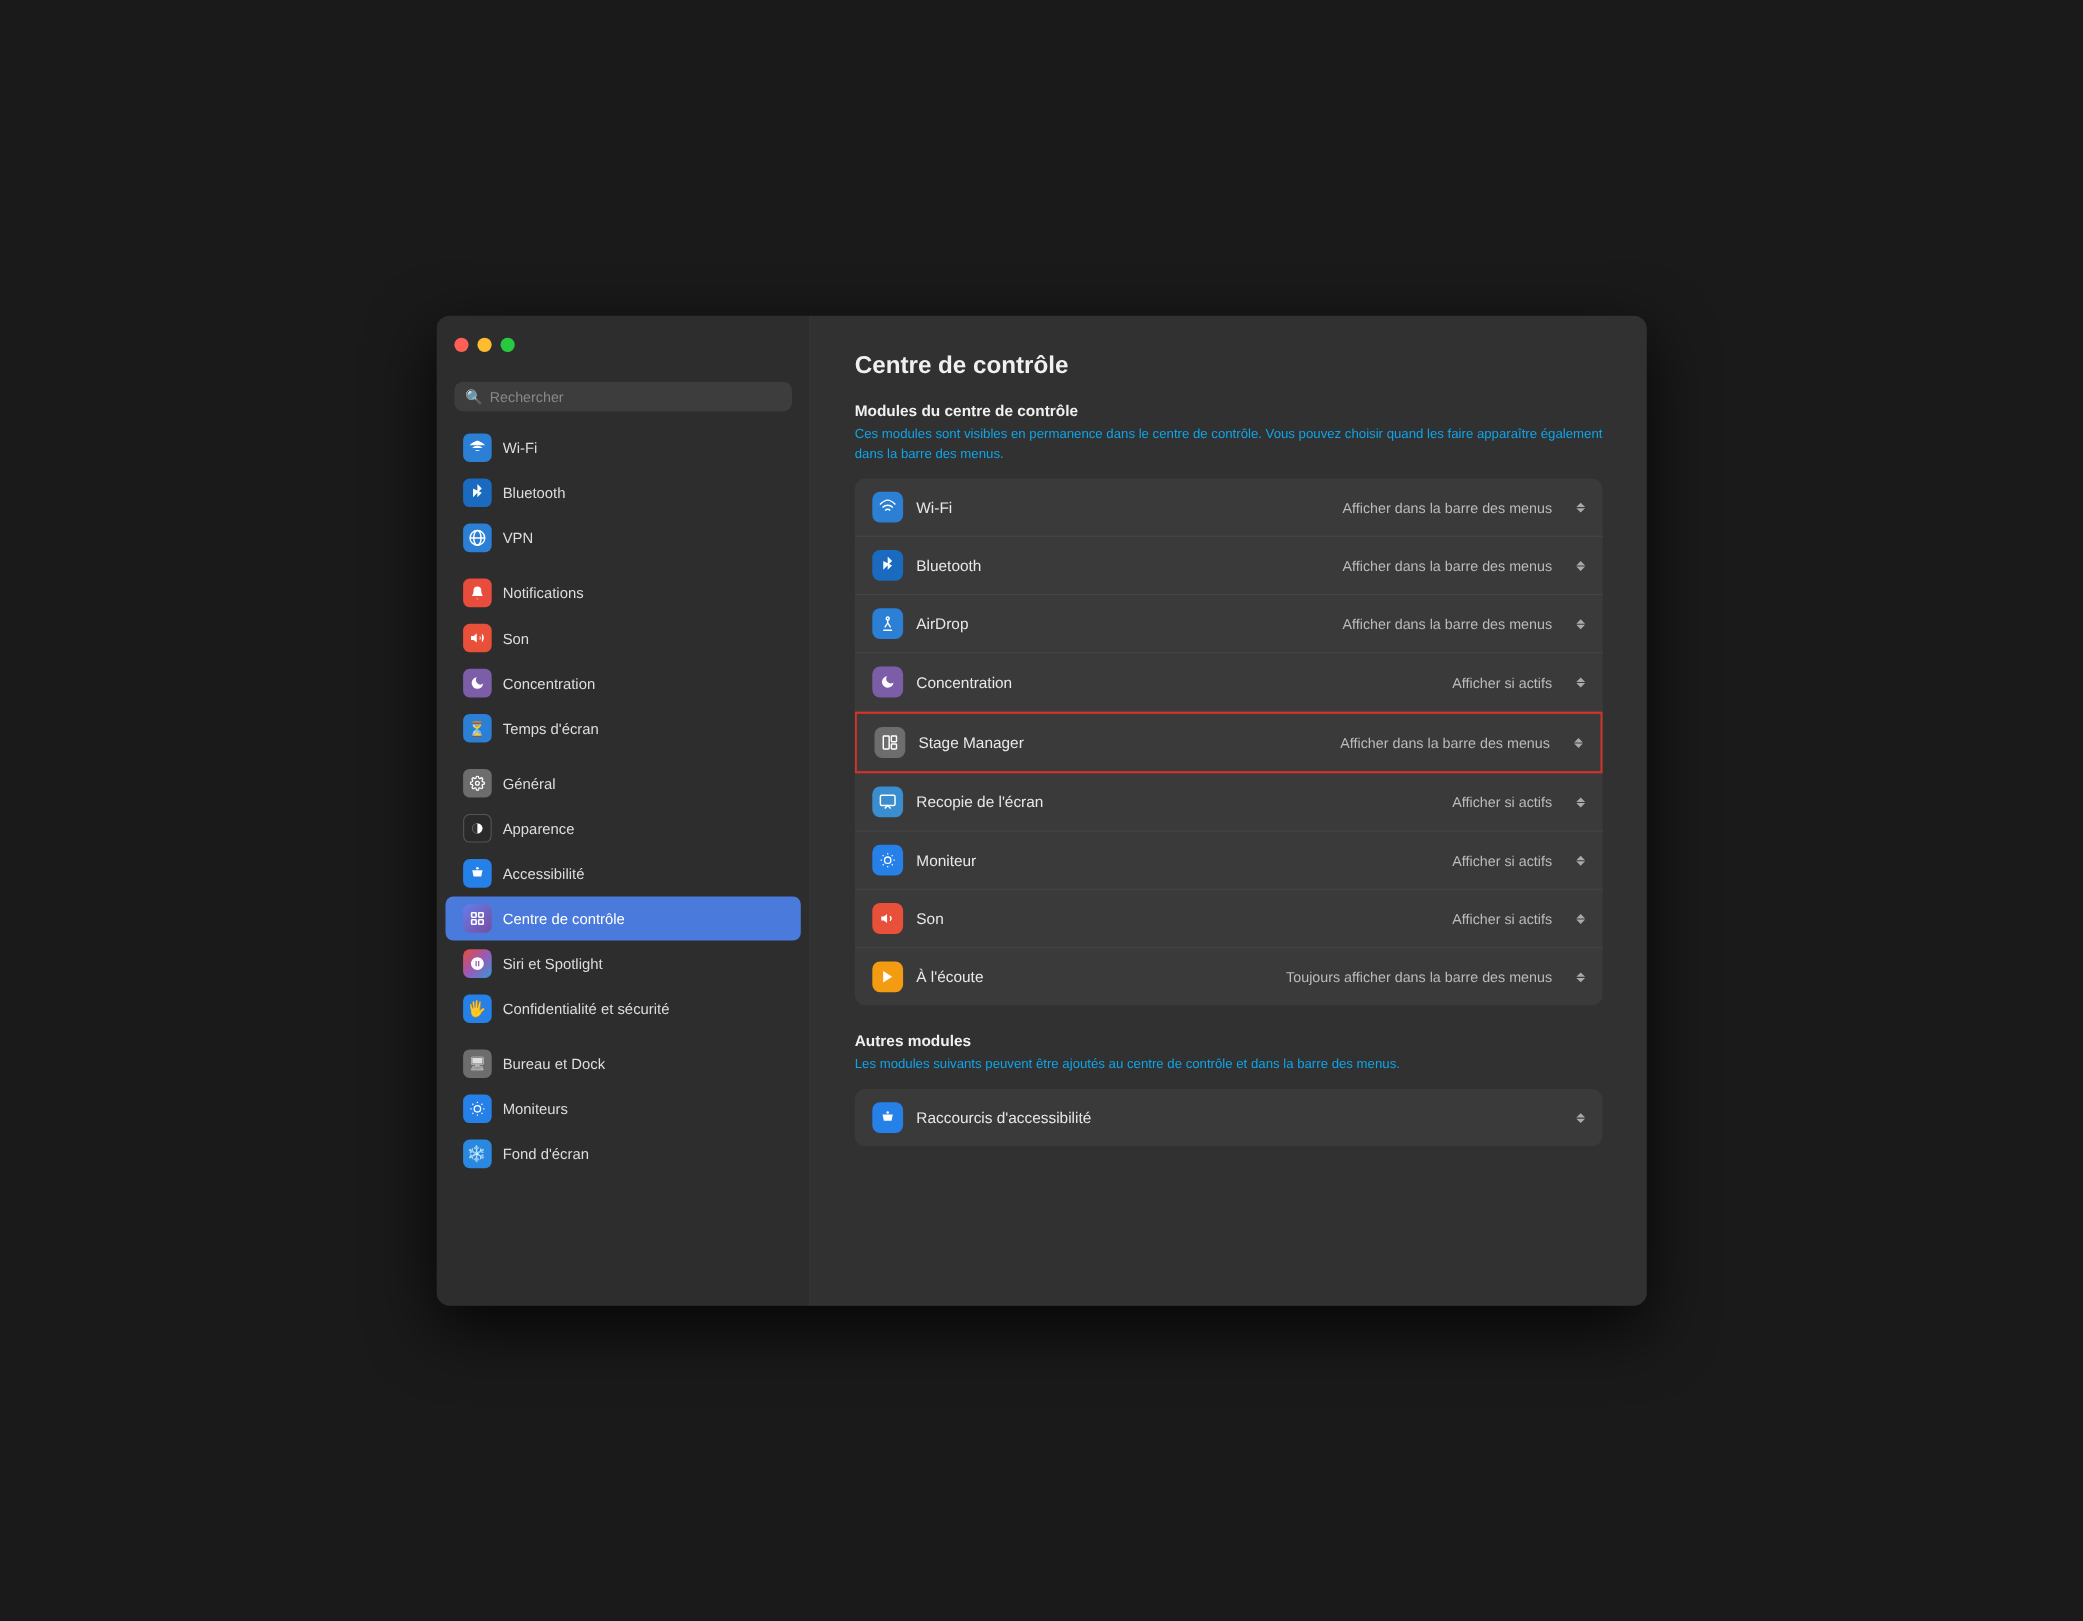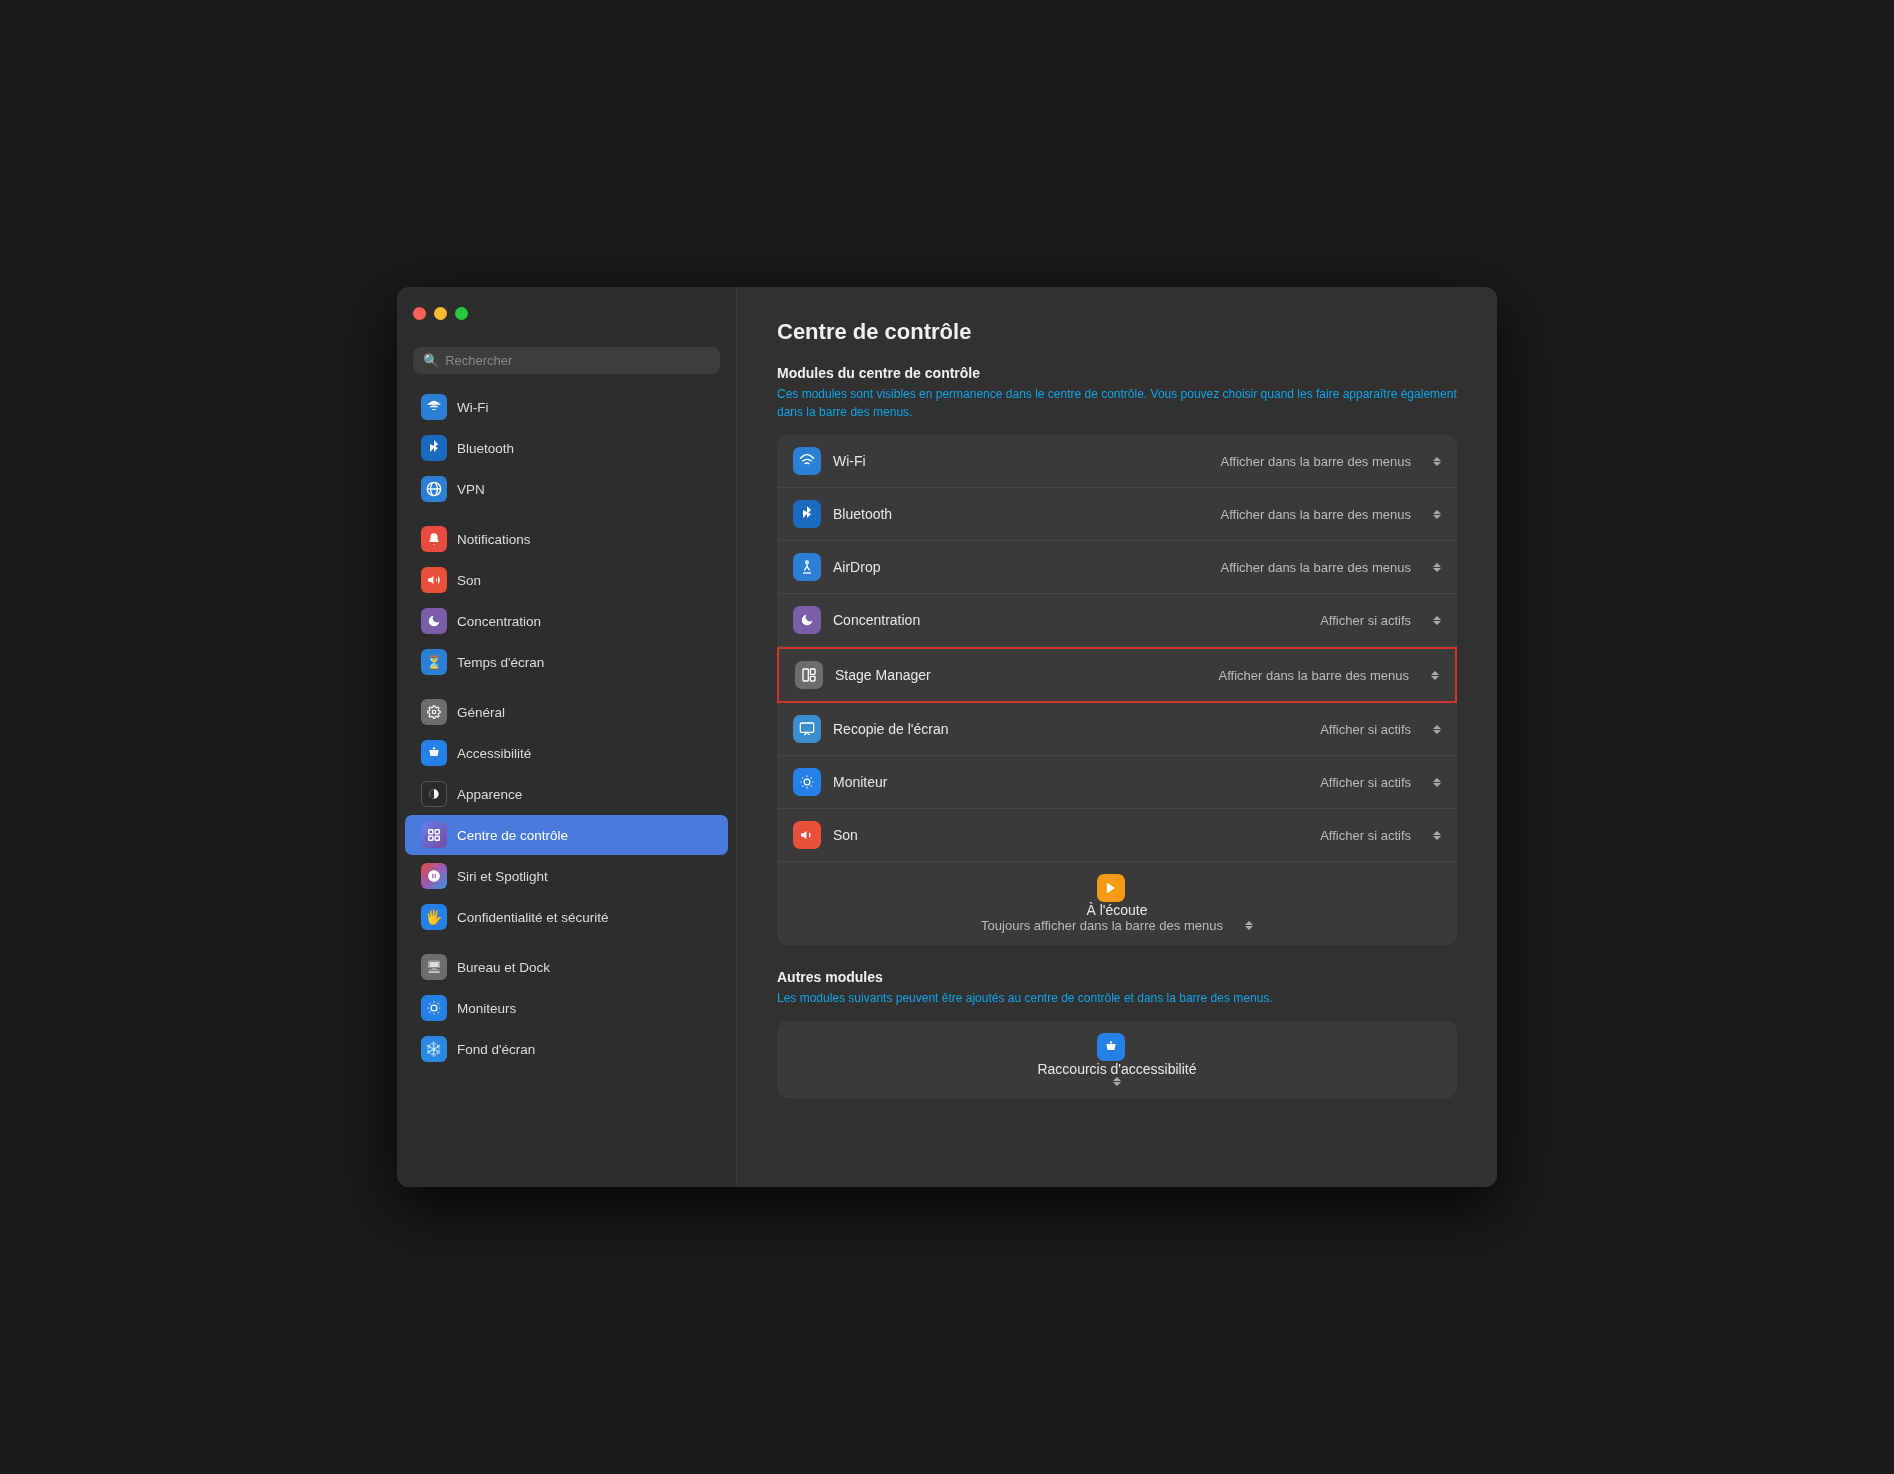--- a/index.html
+++ b/index.html
@@ -136,21 +136,21 @@
       border-radius: 10px;
       overflow: hidden;
       margin-bottom: 24px;
     }
     .module-row {
       display: flex;
       align-items: center;
       padding: 12px 16px;
       border-bottom: 1px solid #454545;
     }
-    .module-row:last-child { border-bottom: none; flex-direction: column; }
+    .module-row:last-child { border-bottom: none; }
     .module-icon {
       width: 28px;
       height: 28px;
       border-radius: 7px;
       display: flex;
       align-items: center;
       justify-content: center;
       font-size: 15px;
       margin-right: 12px;
       flex-shrink: 0;
@@ -272,37 +272,37 @@
         <div class="sidebar-icon icon-gray">
           <svg width="14" height="14" viewBox="0 0 24 24" fill="none" stroke="white" stroke-width="2">
               <circle cx="12" cy="12" r="3"></circle>
               <path d="M19.4 15a1.65 1.65 0 0 0 .33 1.82l.06.06a2 2 0 0 1-2.83 2.83l-.06-.06a1.65 1.65 0 0 0-1.82-.33 1.65 1.65 0 0 0-1 1.51V21a2 2 0 0 1-4 0v-.09A1.65 1.65 0 0 0 9 19.4a1.65 1.65 0 0 0-1.82.33l-.06.06a2 2 0 0 1-2.83-2.83l.06-.06A1.65 1.65 0 0 0 4.68 15a1.65 1.65 0 0 0-1.51-1H3a2 2 0 0 1 0-4h.09A1.65 1.65 0 0 0 4.6 9a1.65 1.65 0 0 0-.33-1.82l-.06-.06a2 2 0 0 1 2.83-2.83l.06.06A1.65 1.65 0 0 0 9 4.68a1.65 1.65 0 0 0 1-1.51V3a2 2 0 0 1 4 0v.09a1.65 1.65 0 0 0 1 1.51 1.65 1.65 0 0 0 1.82-.33l.06-.06a2 2 0 0 1 2.83 2.83l-.06.06A1.65 1.65 0 0 0 19.4 9a1.65 1.65 0 0 0 1.51 1H21a2 2 0 0 1 0 4h-.09a1.65 1.65 0 0 0-1.51 1z"></path>
             </svg>
         </div>
         <span>Général</span>
       </div>
 
       <div class="sidebar-item">
+        <div class="sidebar-icon icon-black">
+          <svg width="14" height="14" viewBox="0 0 24 24" fill="white">
+              <circle cx="12" cy="12" r="8" fill="white"></circle>
+              <path d="M12 4a8 8 0 0 0 0 16V4z" fill="#333"></path>
+            </svg>
+        </div>
+        <span>Apparence</span>
+      </div>
+
+      <div class="sidebar-item">
         <div class="sidebar-icon icon-blue-acc">
           <svg width="14" height="14" viewBox="0 0 24 24" fill="white">
               <circle cx="12" cy="4" r="2"></circle>
               <path d="M20 7H4l2 10h12l2-10zM12 13v5"></path>
             </svg>
         </div>
         <span>Accessibilité</span>
-      </div>
-
-      <div class="sidebar-item">
-        <div class="sidebar-icon icon-black">
-          <svg width="14" height="14" viewBox="0 0 24 24" fill="white">
-              <circle cx="12" cy="12" r="8" fill="white"></circle>
-              <path d="M12 4a8 8 0 0 0 0 16V4z" fill="#333"></path>
-            </svg>
-        </div>
-        <span>Apparence</span>
       </div>
 
       <div class="sidebar-item active">
         <div class="sidebar-icon" style="background: linear-gradient(135deg, #667eea, #764ba2);">
           <svg width="14" height="14" viewBox="0 0 24 24" fill="none" stroke="white" stroke-width="2.5">
               <rect x="3" y="3" width="7" height="7" rx="1"></rect>
               <rect x="14" y="3" width="7" height="7" rx="1"></rect>
               <rect x="3" y="14" width="7" height="7" rx="1"></rect>
               <rect x="14" y="14" width="7" height="7" rx="1"></rect>
             </svg>

